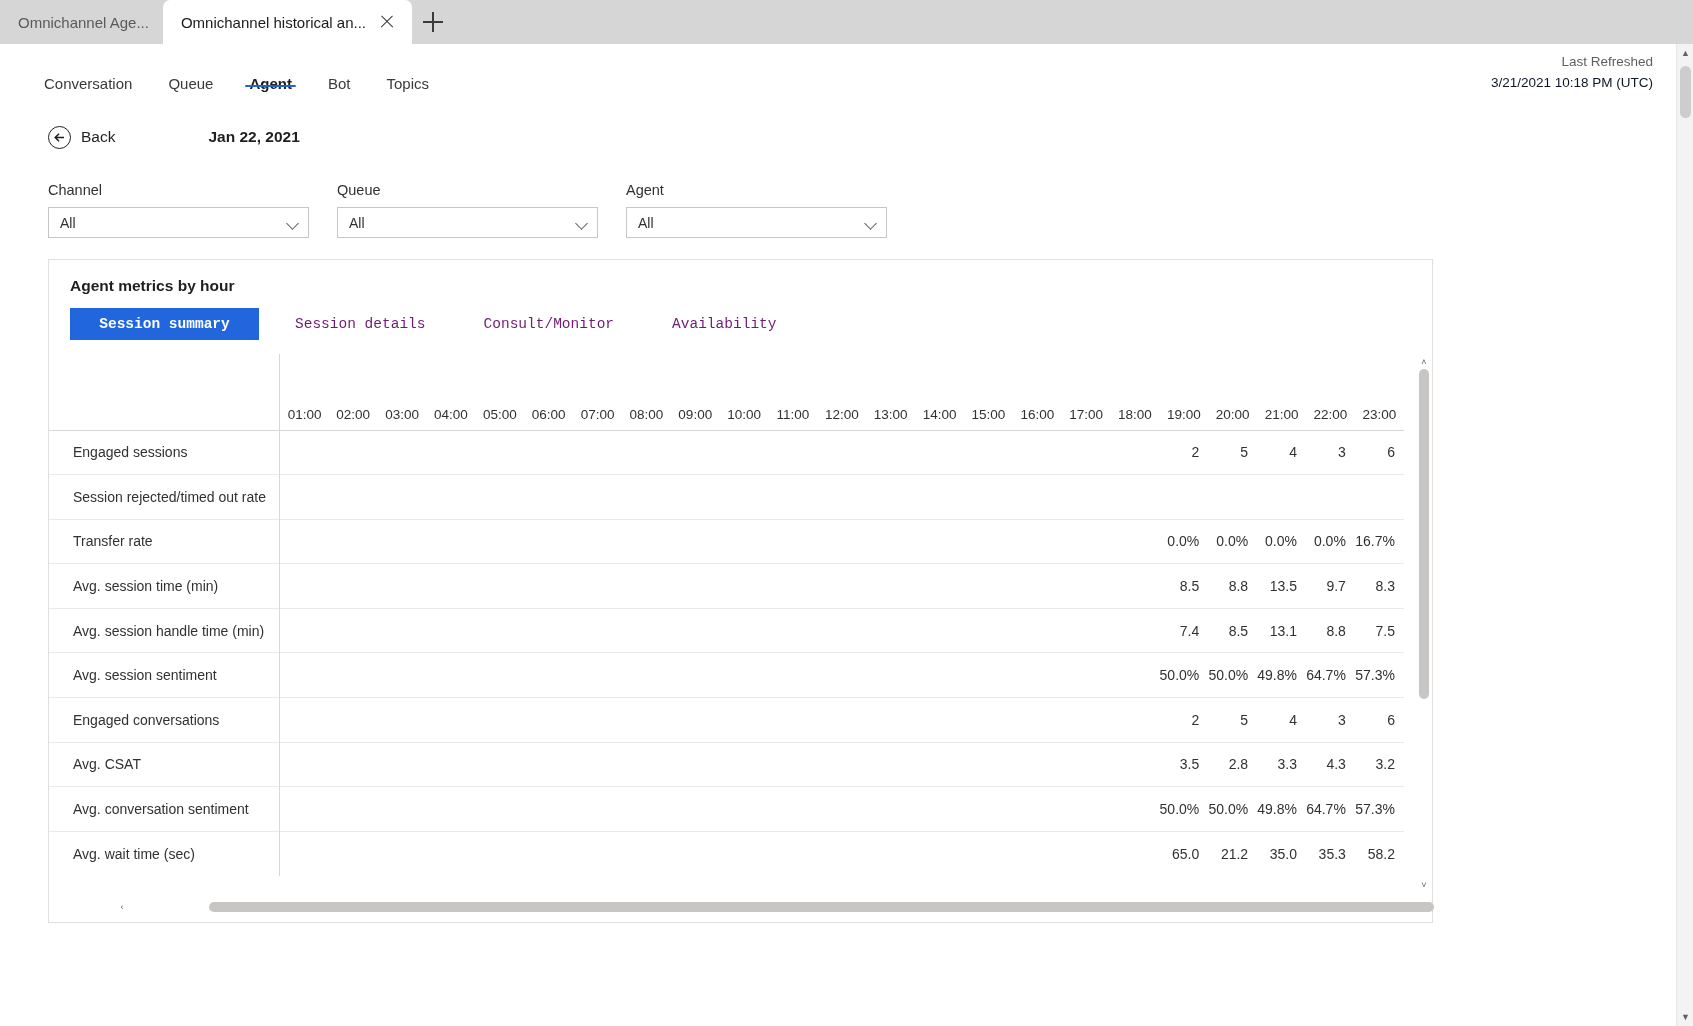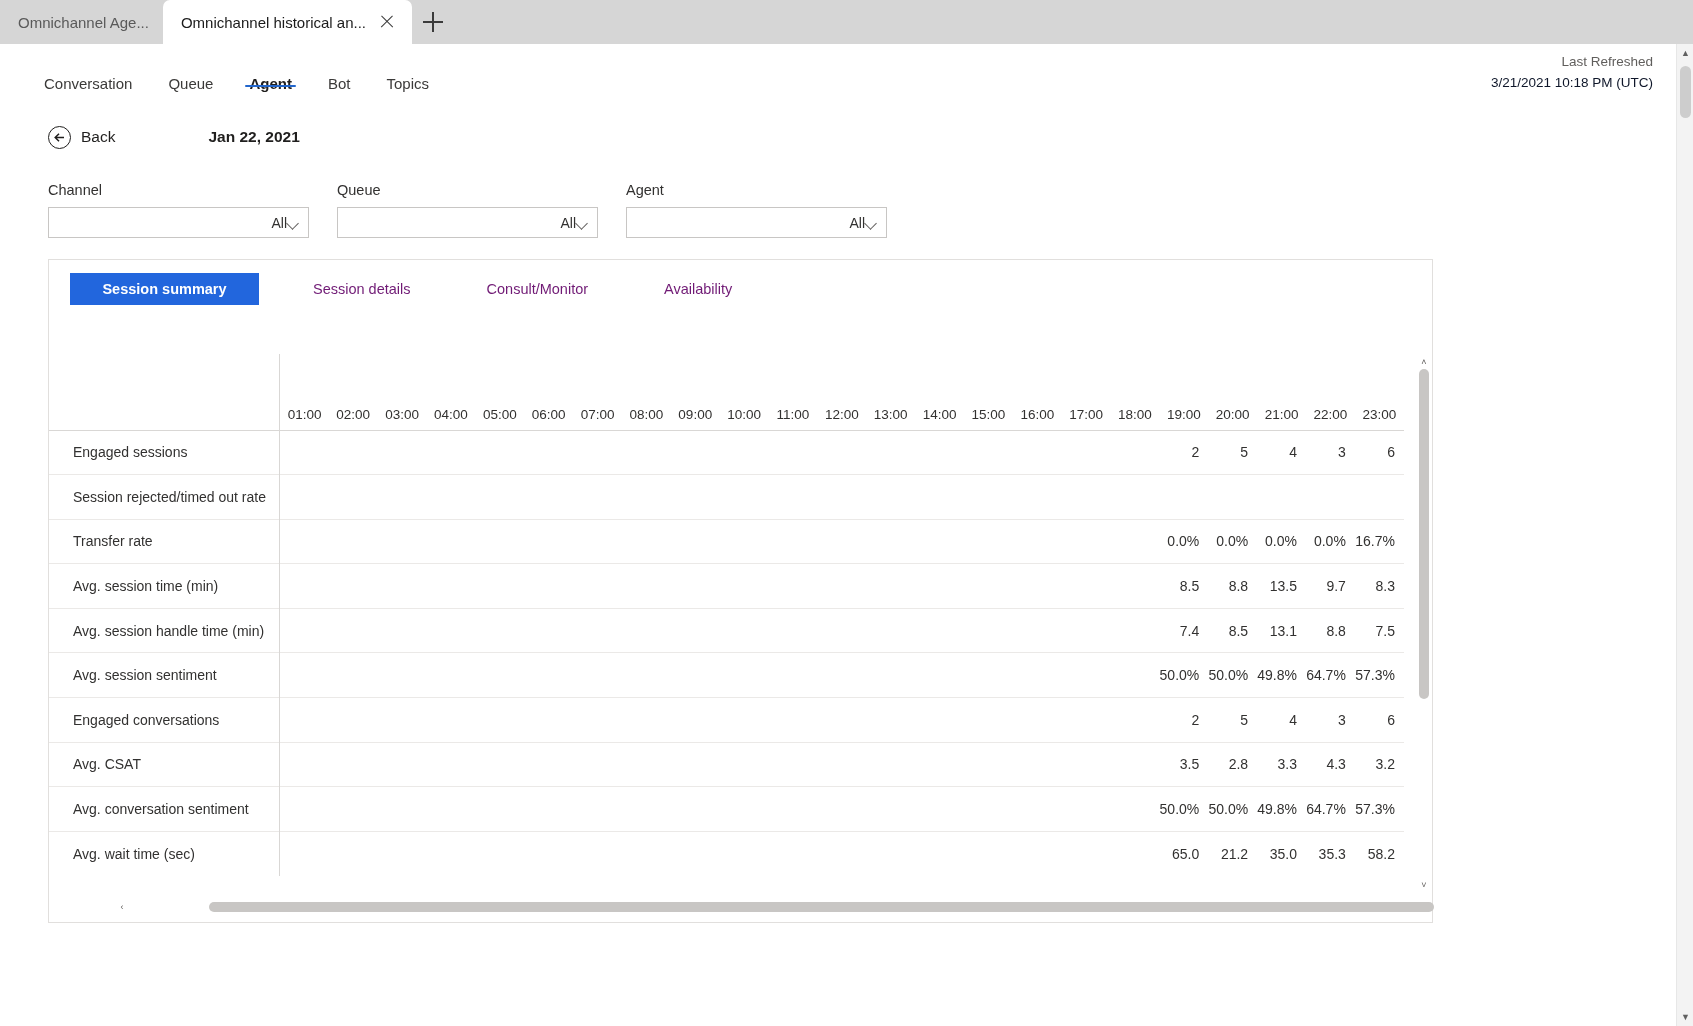--- a/index.html
+++ b/index.html
@@ -87,39 +87,39 @@
   .datehead{
     margin-left:93px;font-size:15.5px;font-weight:700;color:#201f1e;
   }
 
   .filters{display:flex;padding-left:48px;margin-top:22px;gap:28px;}
   .filter{width:261px;}
   .filter-label{font-size:14.5px;color:#323130;margin-bottom:9px;}
   .combo{
     height:31px;background:#fff;border:1px solid #c8c6c4;
     display:flex;align-items:center;padding:0 9px 0 11px;
-    font-size:14px;color:#323130;cursor:pointer;text-align:right;
+    font-size:14px;color:#323130;cursor:pointer;
   }
   .combo .val{flex:1;}
   .chev{width:12px;height:12px;position:relative;}
   .chev::before{
     content:"";position:absolute;left:1px;top:2px;width:8px;height:8px;
     border-right:1.4px solid #605e5c;border-bottom:1.4px solid #605e5c;
     transform:rotate(45deg);
   }
 
   
   .card{
     margin:21px 0 0 48px; width:1385px; height:664px;
     border:1px solid #e1dfdd; background:#fff; position:relative;
   }
   .card-title{
     font-size:15.5px;font-weight:700;color:#201f1e;padding:17px 0 0 21px;
   }
-  .cardtabs{display:flex;align-items:center;padding:13px 0 0 21px;gap:18px;}
+  .cardtabs{display:flex;align-items:center;padding:13px 0 0 21px;gap:0;font-family:Liberation Mono, monospace;}
   .ctab{
     height:32px;display:flex;align-items:center;justify-content:center;
     font-size:14.5px;color:#701a75;cursor:pointer;padding:0 22px;
   }
   .ctab.active{
     background:#2266dd;color:#fff;font-weight:700;width:189px;padding:0;
   }
   .ctab.plain{ margin-left:14px; }
 
   
@@ -253,20 +253,21 @@
     <div class="filter">
       <div class="filter-label">Agent</div>
       <div class="combo">
         <span class="val">All</span>
         <span class="chev"></span>
       </div>
     </div>
   </div>
 
   <div class="card">
+    <div class="card-title">Agent metrics by hour</div>
 
     <div class="cardtabs">
       <div class="ctab active">
         <span>Session summary</span>
       </div>
       <div class="ctab plain">
         <span>Session details</span>
       </div>
       <div class="ctab plain">
         <span>Consult/Monitor</span>

